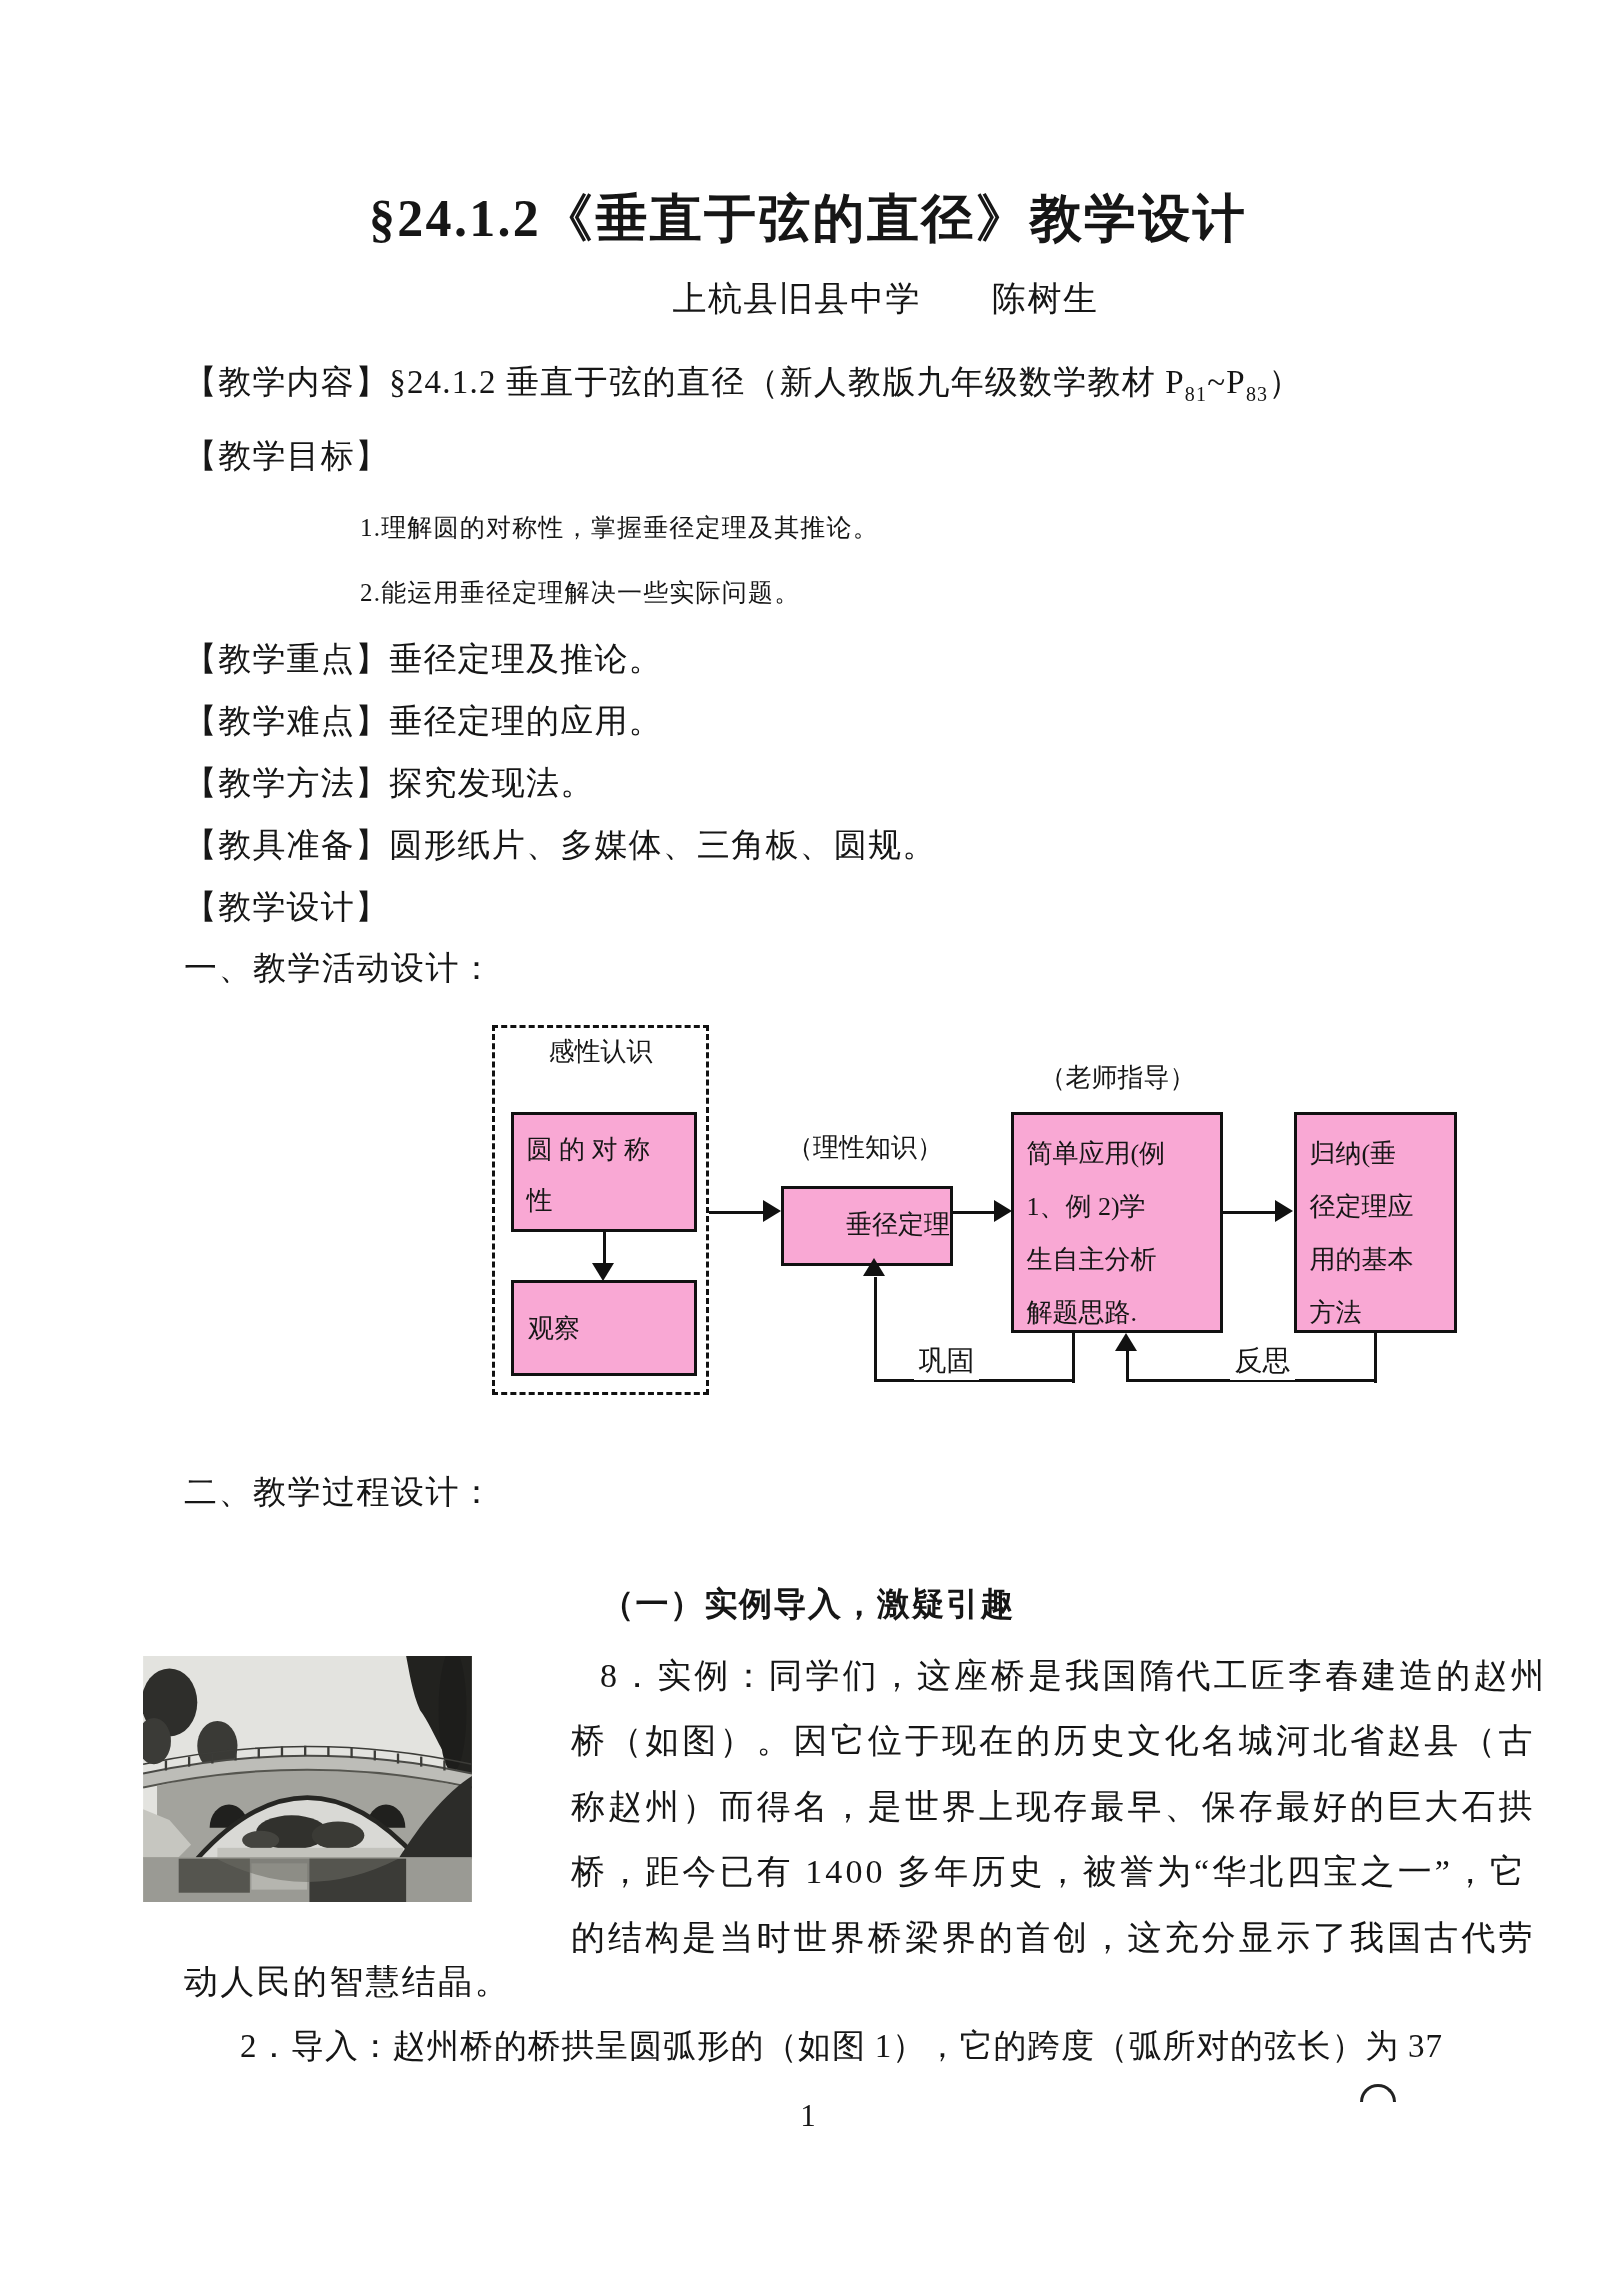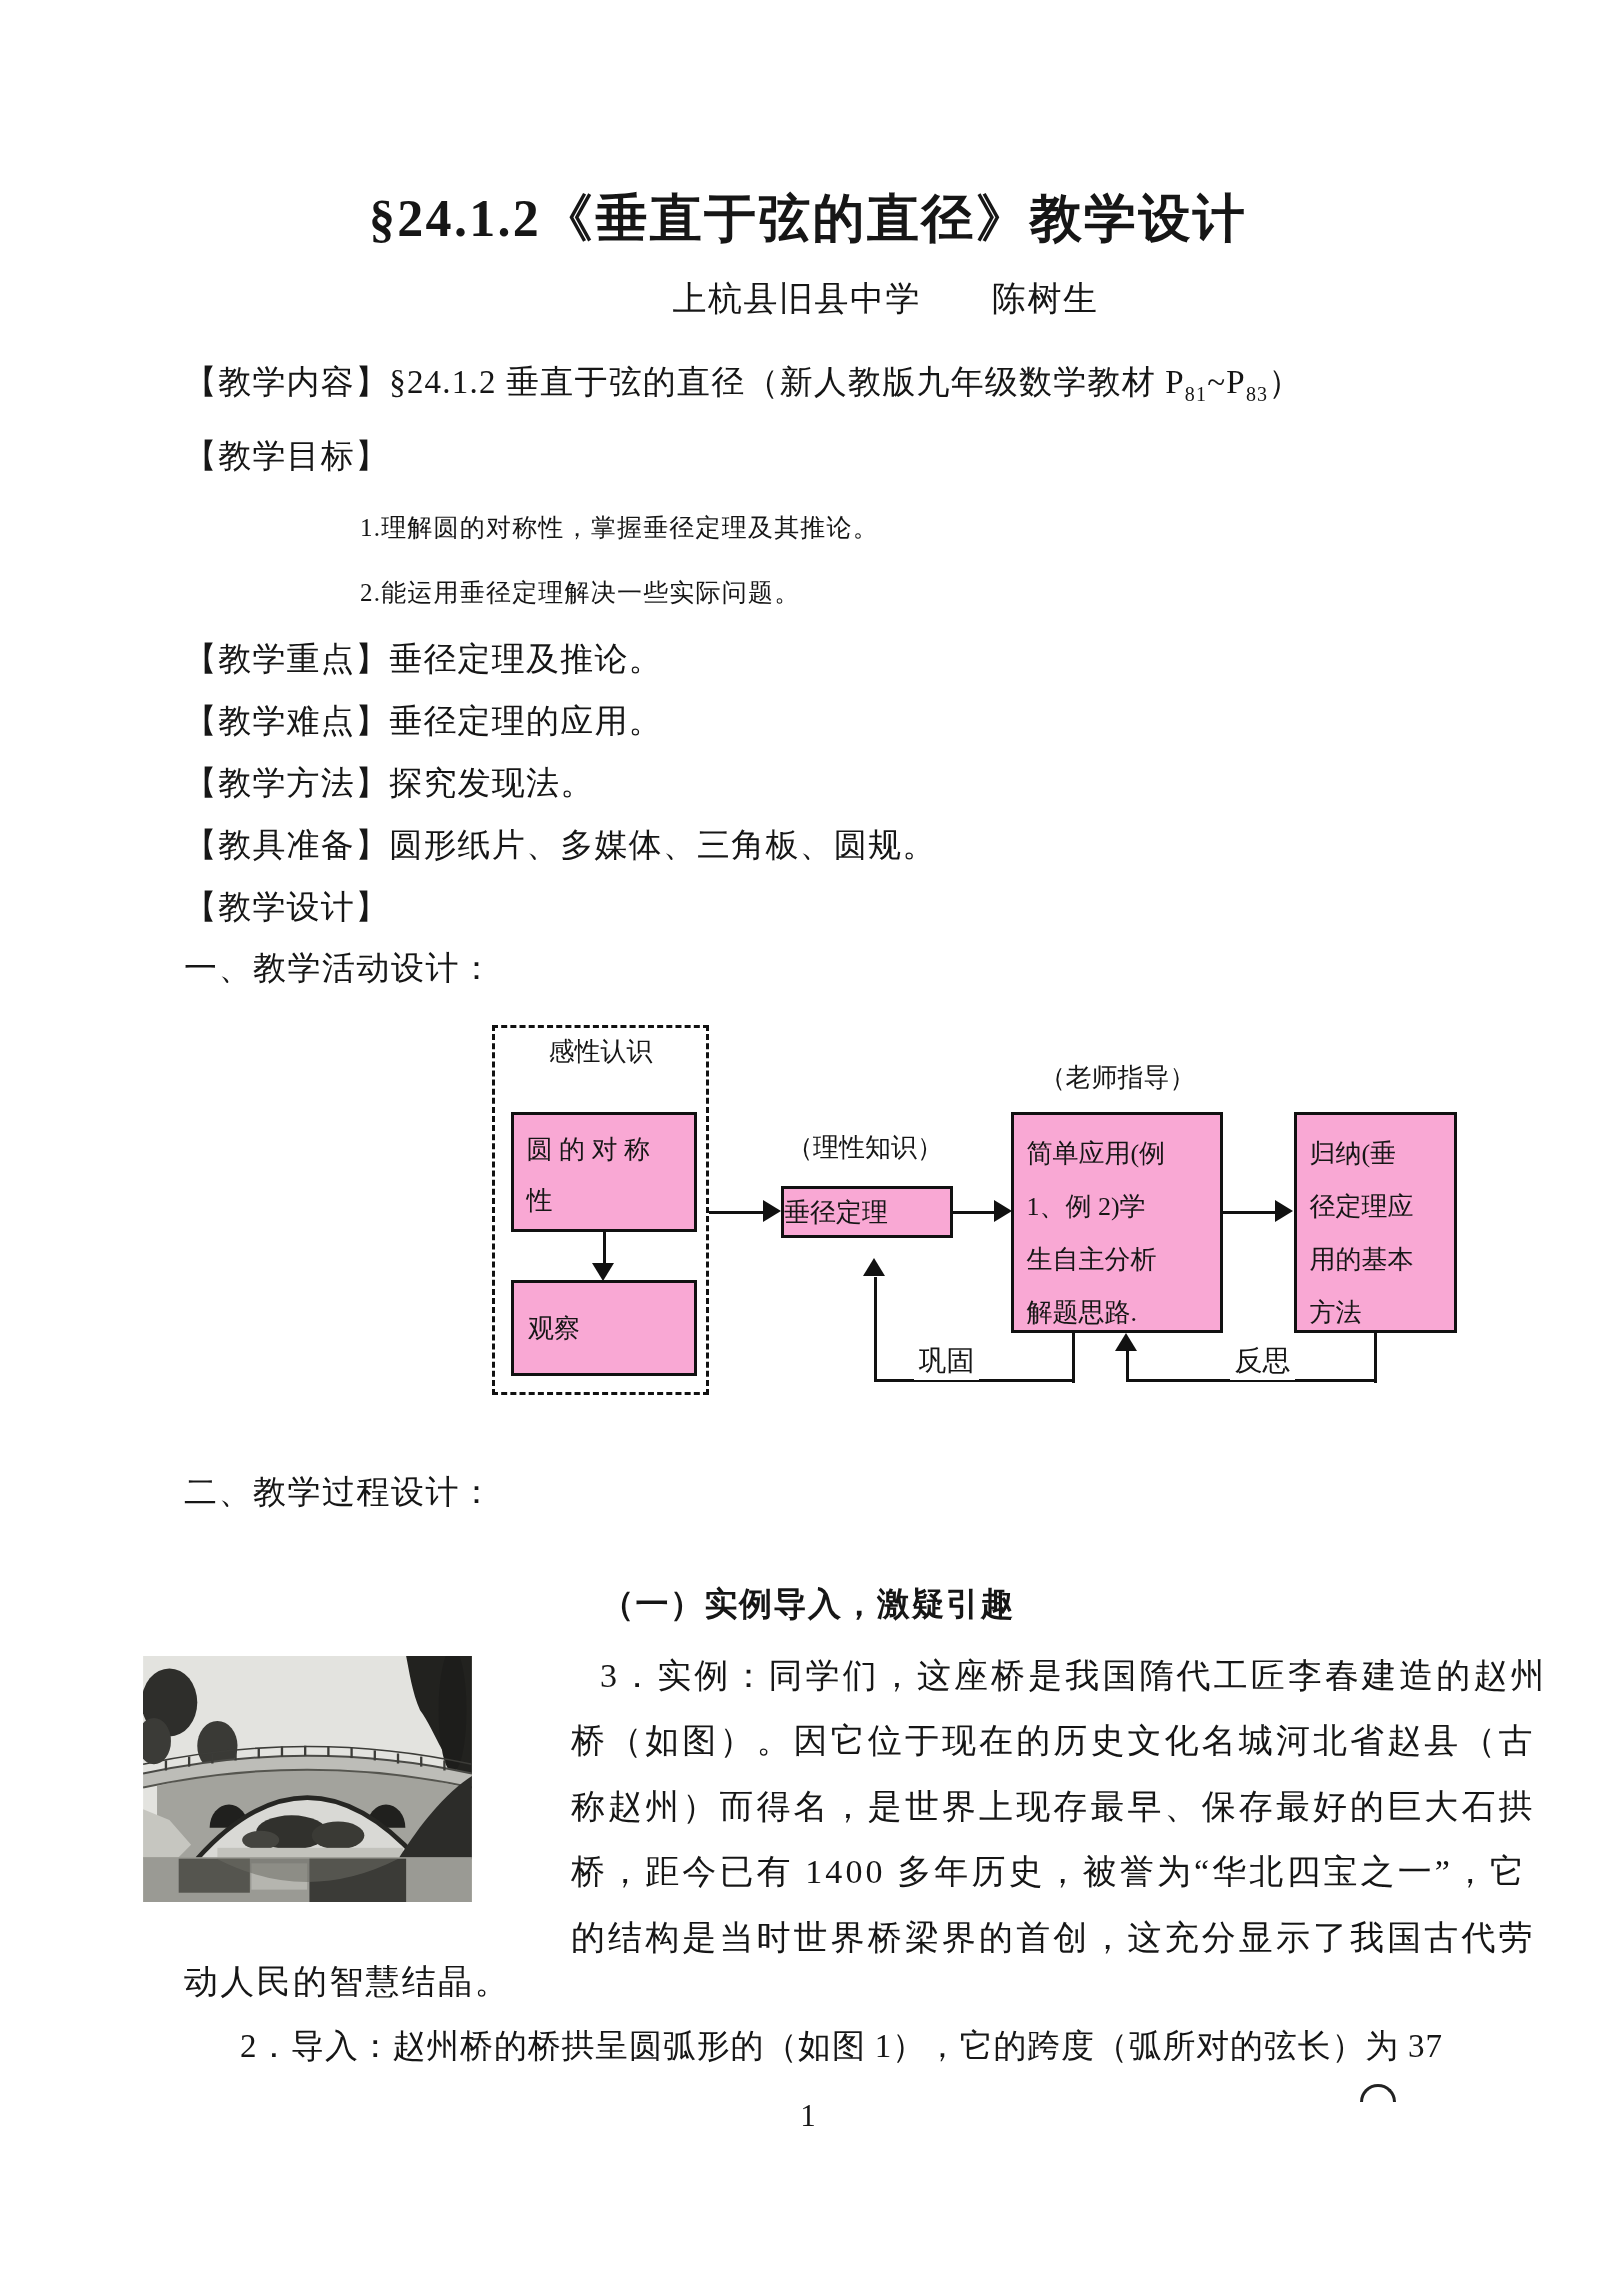--- a/index.html
+++ b/index.html
@@ -60,21 +60,21 @@
   <div class="abs fc-line" style="left:603px;top:1232px;width:3.1px;height:33px;"></div>
   <div class="abs arrow-down" style="left:592px;top:1263px;"></div>
 
   <div class="abs fc-box" style="left:511px;top:1280px;width:186px;height:96px;display:flex;align-items:center;padding-left:14px;">
     <span>观察</span>
   </div>
 
   <div class="abs fc-label" style="left:775px;top:1130px;width:180px;">（理性知识）</div>
   <div class="abs fc-label" style="left:1030px;top:1060px;width:175px;">（老师指导）</div>
 
-  <div class="abs fc-box" style="left:781px;top:1186px;width:172px;height:52px;display:flex;align-items:center;justify-content:flex-start;">
+  <div class="abs fc-box" style="left:781px;top:1186px;width:172px;height:80px;display:flex;align-items:center;justify-content:flex-end;font-family:Liberation Mono, monospace;">
     <span>垂径定理</span>
   </div>
 
   <div class="abs fc-box" style="left:1011px;top:1112px;width:212px;height:221px;padding:12.4px 0 0 12.4px;line-height:53px;">
     <div>简单应用(例</div>
     <div>1、例 2)学</div>
     <div>生自主分析</div>
     <div>解题思路.</div>
   </div>
 
@@ -158,21 +158,21 @@
     <path d="M425,155 L425,262 L330,262 C352,228 382,184 425,155 Z" fill="#2c2c29"></path>
 
     <rect x="0" y="260" width="425" height="58" fill="#9a9a94"></rect>
     <rect x="46" y="262" width="92" height="44" fill="#55554f"></rect>
     <rect x="215" y="262" width="125" height="56" fill="#3b3b37"></rect>
     <rect x="140" y="268" width="72" height="34" fill="#b5b5af"></rect>
     <path d="M95,262 Q212,322 330,262 Z" fill="#6b6b65" opacity="0.55"></path>
   </svg>
 </div>
 
-<div class="abs para-line" style="top:1653px;padding-left:29px;">3．实例：同学们，这座桥是我国隋代工匠李春建造的赵州</div>
+<div class="abs para-line" style="top:1653px;padding-left:29px;">8．实例：同学们，这座桥是我国隋代工匠李春建造的赵州</div>
 <div class="abs para-line" style="top:1718px;">桥（如图）。因它位于现在的历史文化名城河北省赵县（古</div>
 <div class="abs para-line" style="top:1784px;">称赵州）而得名，是世界上现存最早、保存最好的巨大石拱</div>
 <div class="abs para-line" style="top:1849px;">桥，距今已有 1400 多年历史，被誉为“华北四宝之一”，它</div>
 <div class="abs para-line" style="top:1915px;">的结构是当时世界桥梁界的首创，这充分显示了我国古代劳</div>
 <div class="abs" style="top:1959px;left:184px;font-size:34px;letter-spacing:2.3px;white-space:nowrap;">动人民的智慧结晶。</div>
 <div class="abs" style="top:2024px;left:240px;font-size:33px;letter-spacing:0.8px;white-space:nowrap;">2．导入：赵州桥的桥拱呈圆弧形的（如图 1），它的跨度（弧所对的弦长）为 37</div>
 
 <div class="abs arc-glyph"></div>
 <div class="abs page-num">1</div>
 

